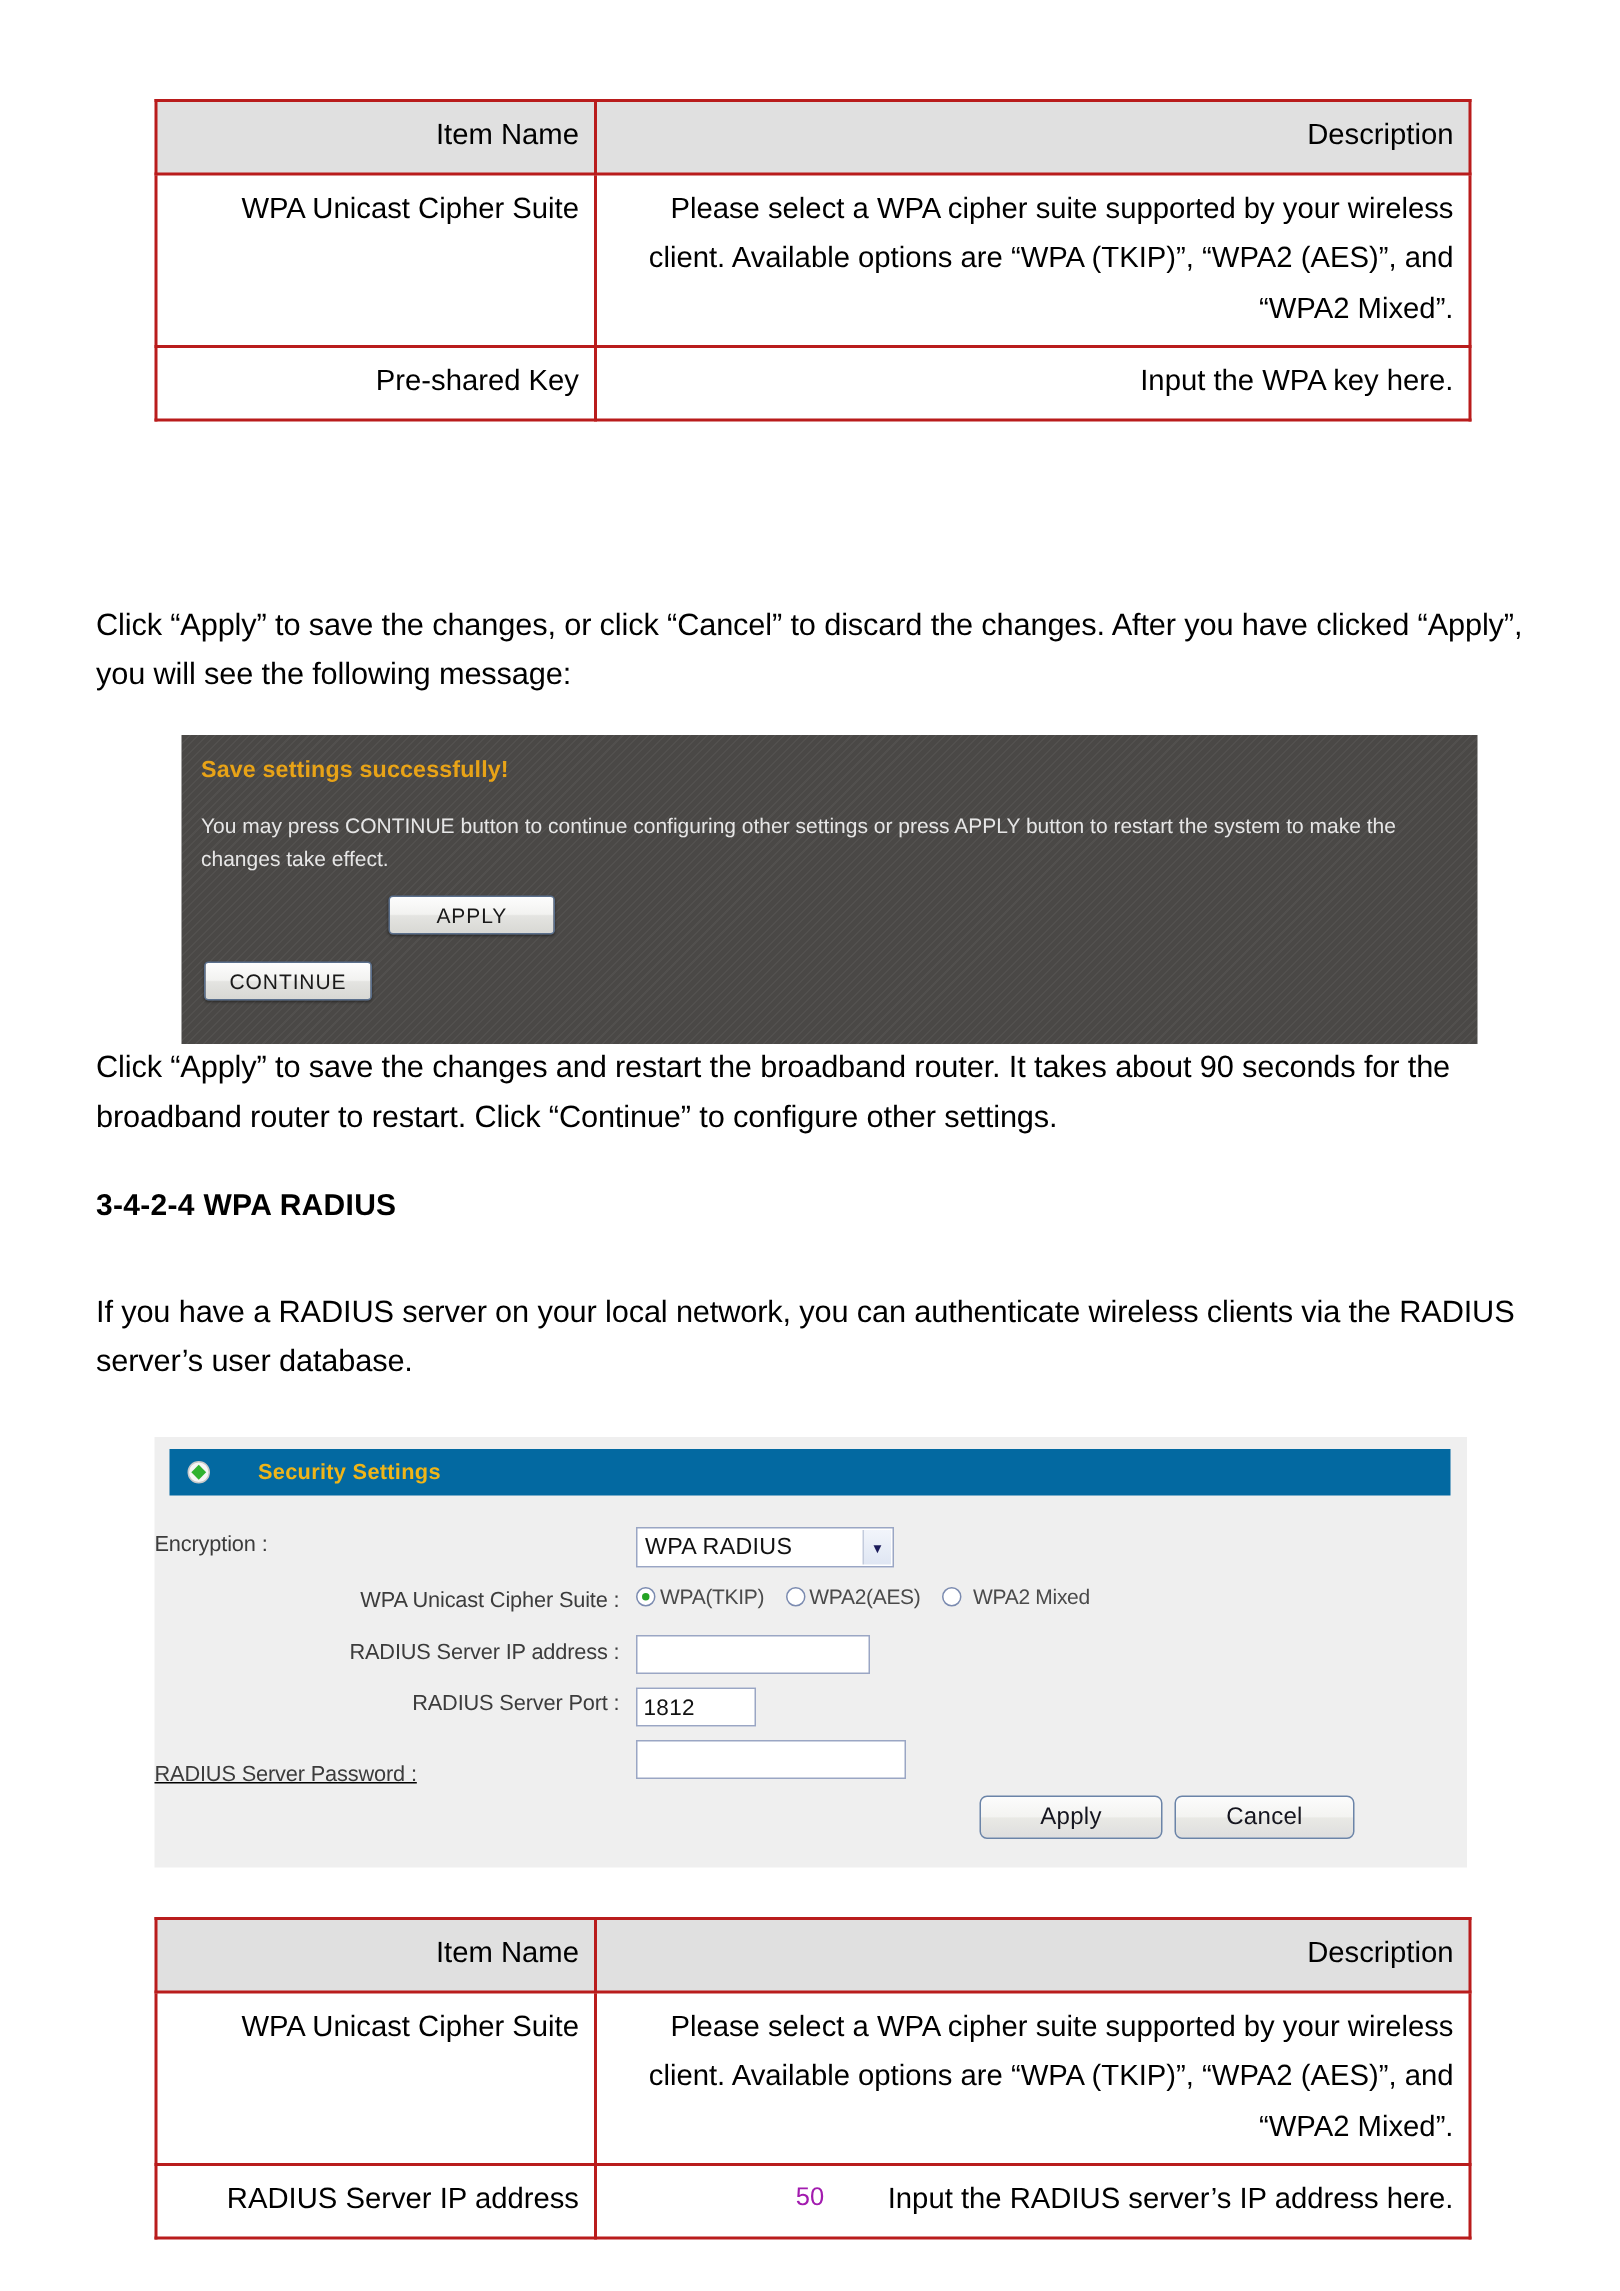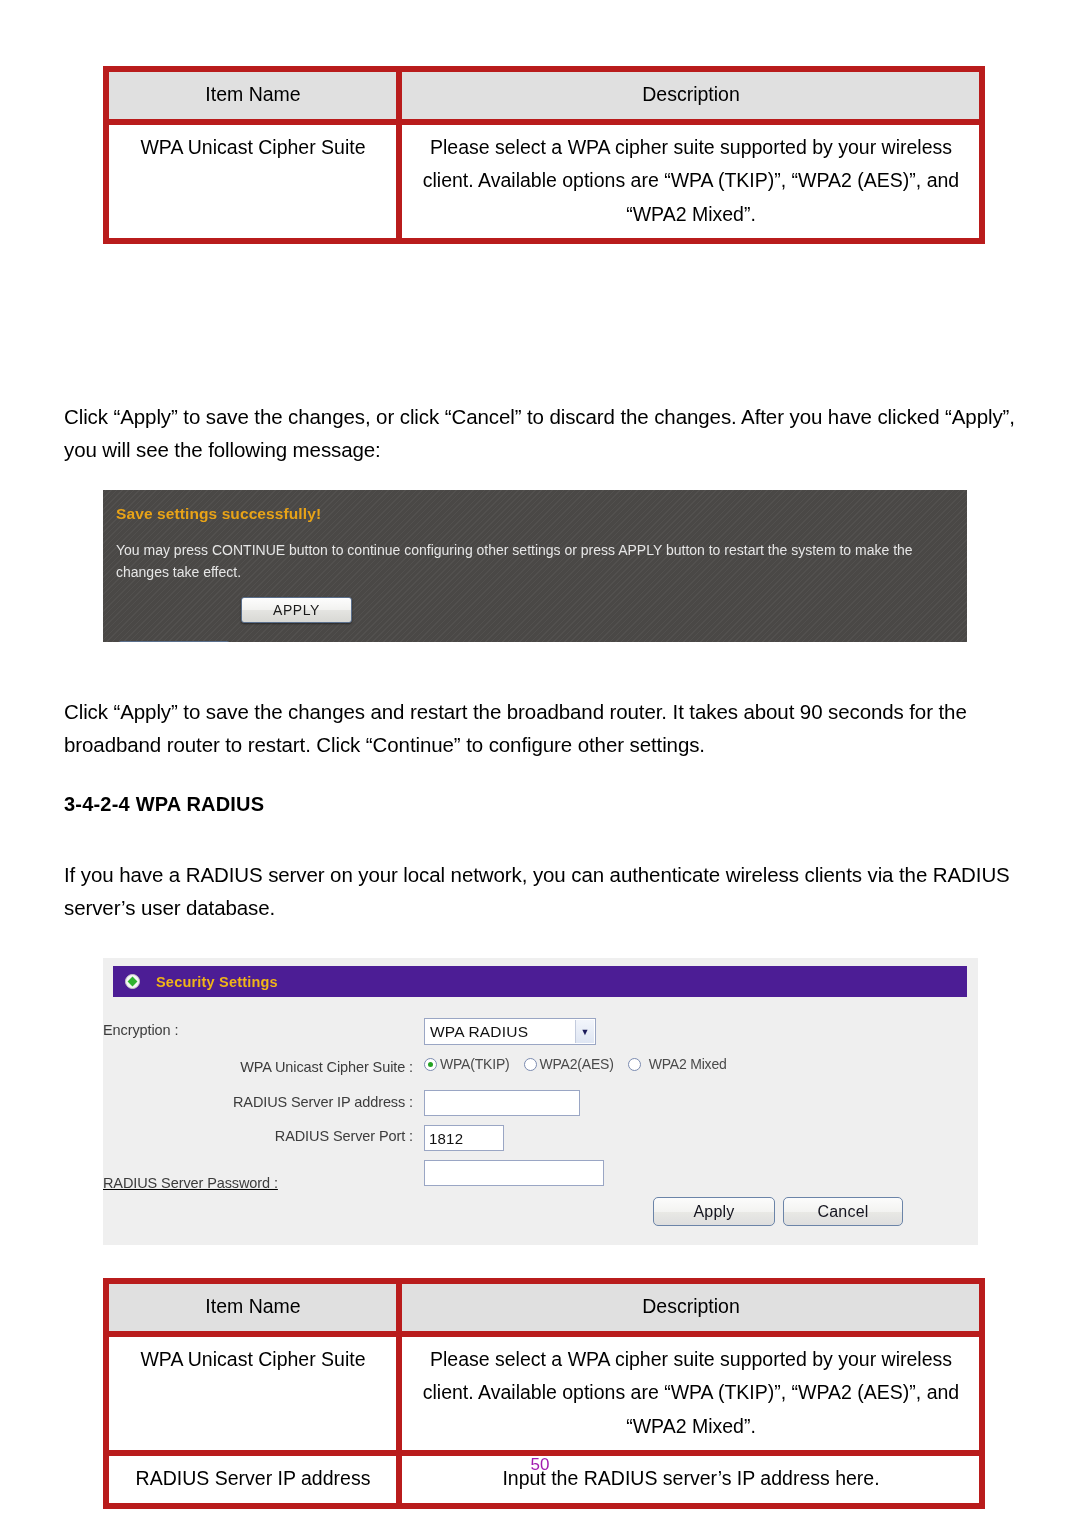--- a/index.html
+++ b/index.html
@@ -16,24 +16,24 @@
 
   
   .doc-table {
     position: absolute;
     border-collapse: collapse;
     table-layout: fixed;
     font-size: 19.5px;
     line-height: 1.72;
   }
   .doc-table td, .doc-table th {
-    border: 6px solid #b91c1c;
+    border: 2px solid #b91c1c;
     padding: 6px 10px 7px 11px;
     vertical-align: top;
-    text-align: center;
+    text-align: right;
     font-weight: normal;
   }
   .doc-table .hdr td { background: #e0e0e0; }
   .doc-table col.c1 { width: 293px; }
   .doc-table col.c2 { width: 583px; }
 
   
   .para {
     position: absolute;
     font-size: 20.5px;
@@ -88,24 +88,25 @@
     justify-content: center;
   }
 
   
   .panel {
     position: absolute;
     background: #efefef;
   }
   .panel-header {
     position: absolute;
-    background: #4c1d95;
+    background: #0369a1;
     display: flex;
     align-items: center;
     padding-left: 12px;
+    gap: 16px;
   }
   .panel-header .bullet-icon {
     width: 15px; height: 15px;
     border-radius: 50%;
     background: #f6f6f6;
     border: 1px solid #c9c9c9;
     display: flex;
     align-items: center;
     justify-content: center;
     margin-right: 16px;
@@ -218,26 +219,30 @@
     </colgroup>
   <tbody>
     <tr class="hdr">
       <td>Item Name</td>
       <td>Description</td>
     </tr>
     <tr>
       <td>WPA Unicast Cipher Suite</td>
       <td>Please select a WPA cipher suite supported by your wireless client. Available options are “WPA (TKIP)”, “WPA2 (AES)”, and “WPA2 Mixed”.</td>
     </tr>
+    <tr>
+      <td>Pre-shared Key</td>
+      <td>Input the WPA key here.</td>
+    </tr>
   </tbody>
 </table>
 
 <div class="para" style="left:64px; top:400px; width:955px;">Click “Apply” to save the changes, or click “Cancel” to discard the changes. After you have clicked “Apply”, you will see the following message:</div>
 
-<div class="msgbox" style="left:103px; top:490px; width:864px; height:152px;">
+<div class="msgbox" style="left:121px; top:490px; width:864px; height:206px;">
   <div class="msg-title" style="left:13px; top:15px;">Save settings successfully!</div>
   <div class="msg-body" style="left:13px; top:50px; width:836px;">You may press CONTINUE button to continue configuring other settings or press APPLY button to restart the system to make the changes take effect.</div>
   <div class="web-btn" style="left:15px; top:107px; width:112px; height:26px;margin-top:44px;">CONTINUE</div>
   <div class="web-btn" style="left:138px; top:107px; width:111px; height:26px;">APPLY</div>
 </div>
 
 <div class="para" style="left:64px; top:695px; width:955px;">Click “Apply” to save the changes and restart the broadband router. It takes about 90 seconds for the broadband router to restart. Click “Continue” to configure other settings.</div>
 
 <div class="heading" style="left:64px; top:793px;">3-4-2-4 WPA RADIUS</div>
 

